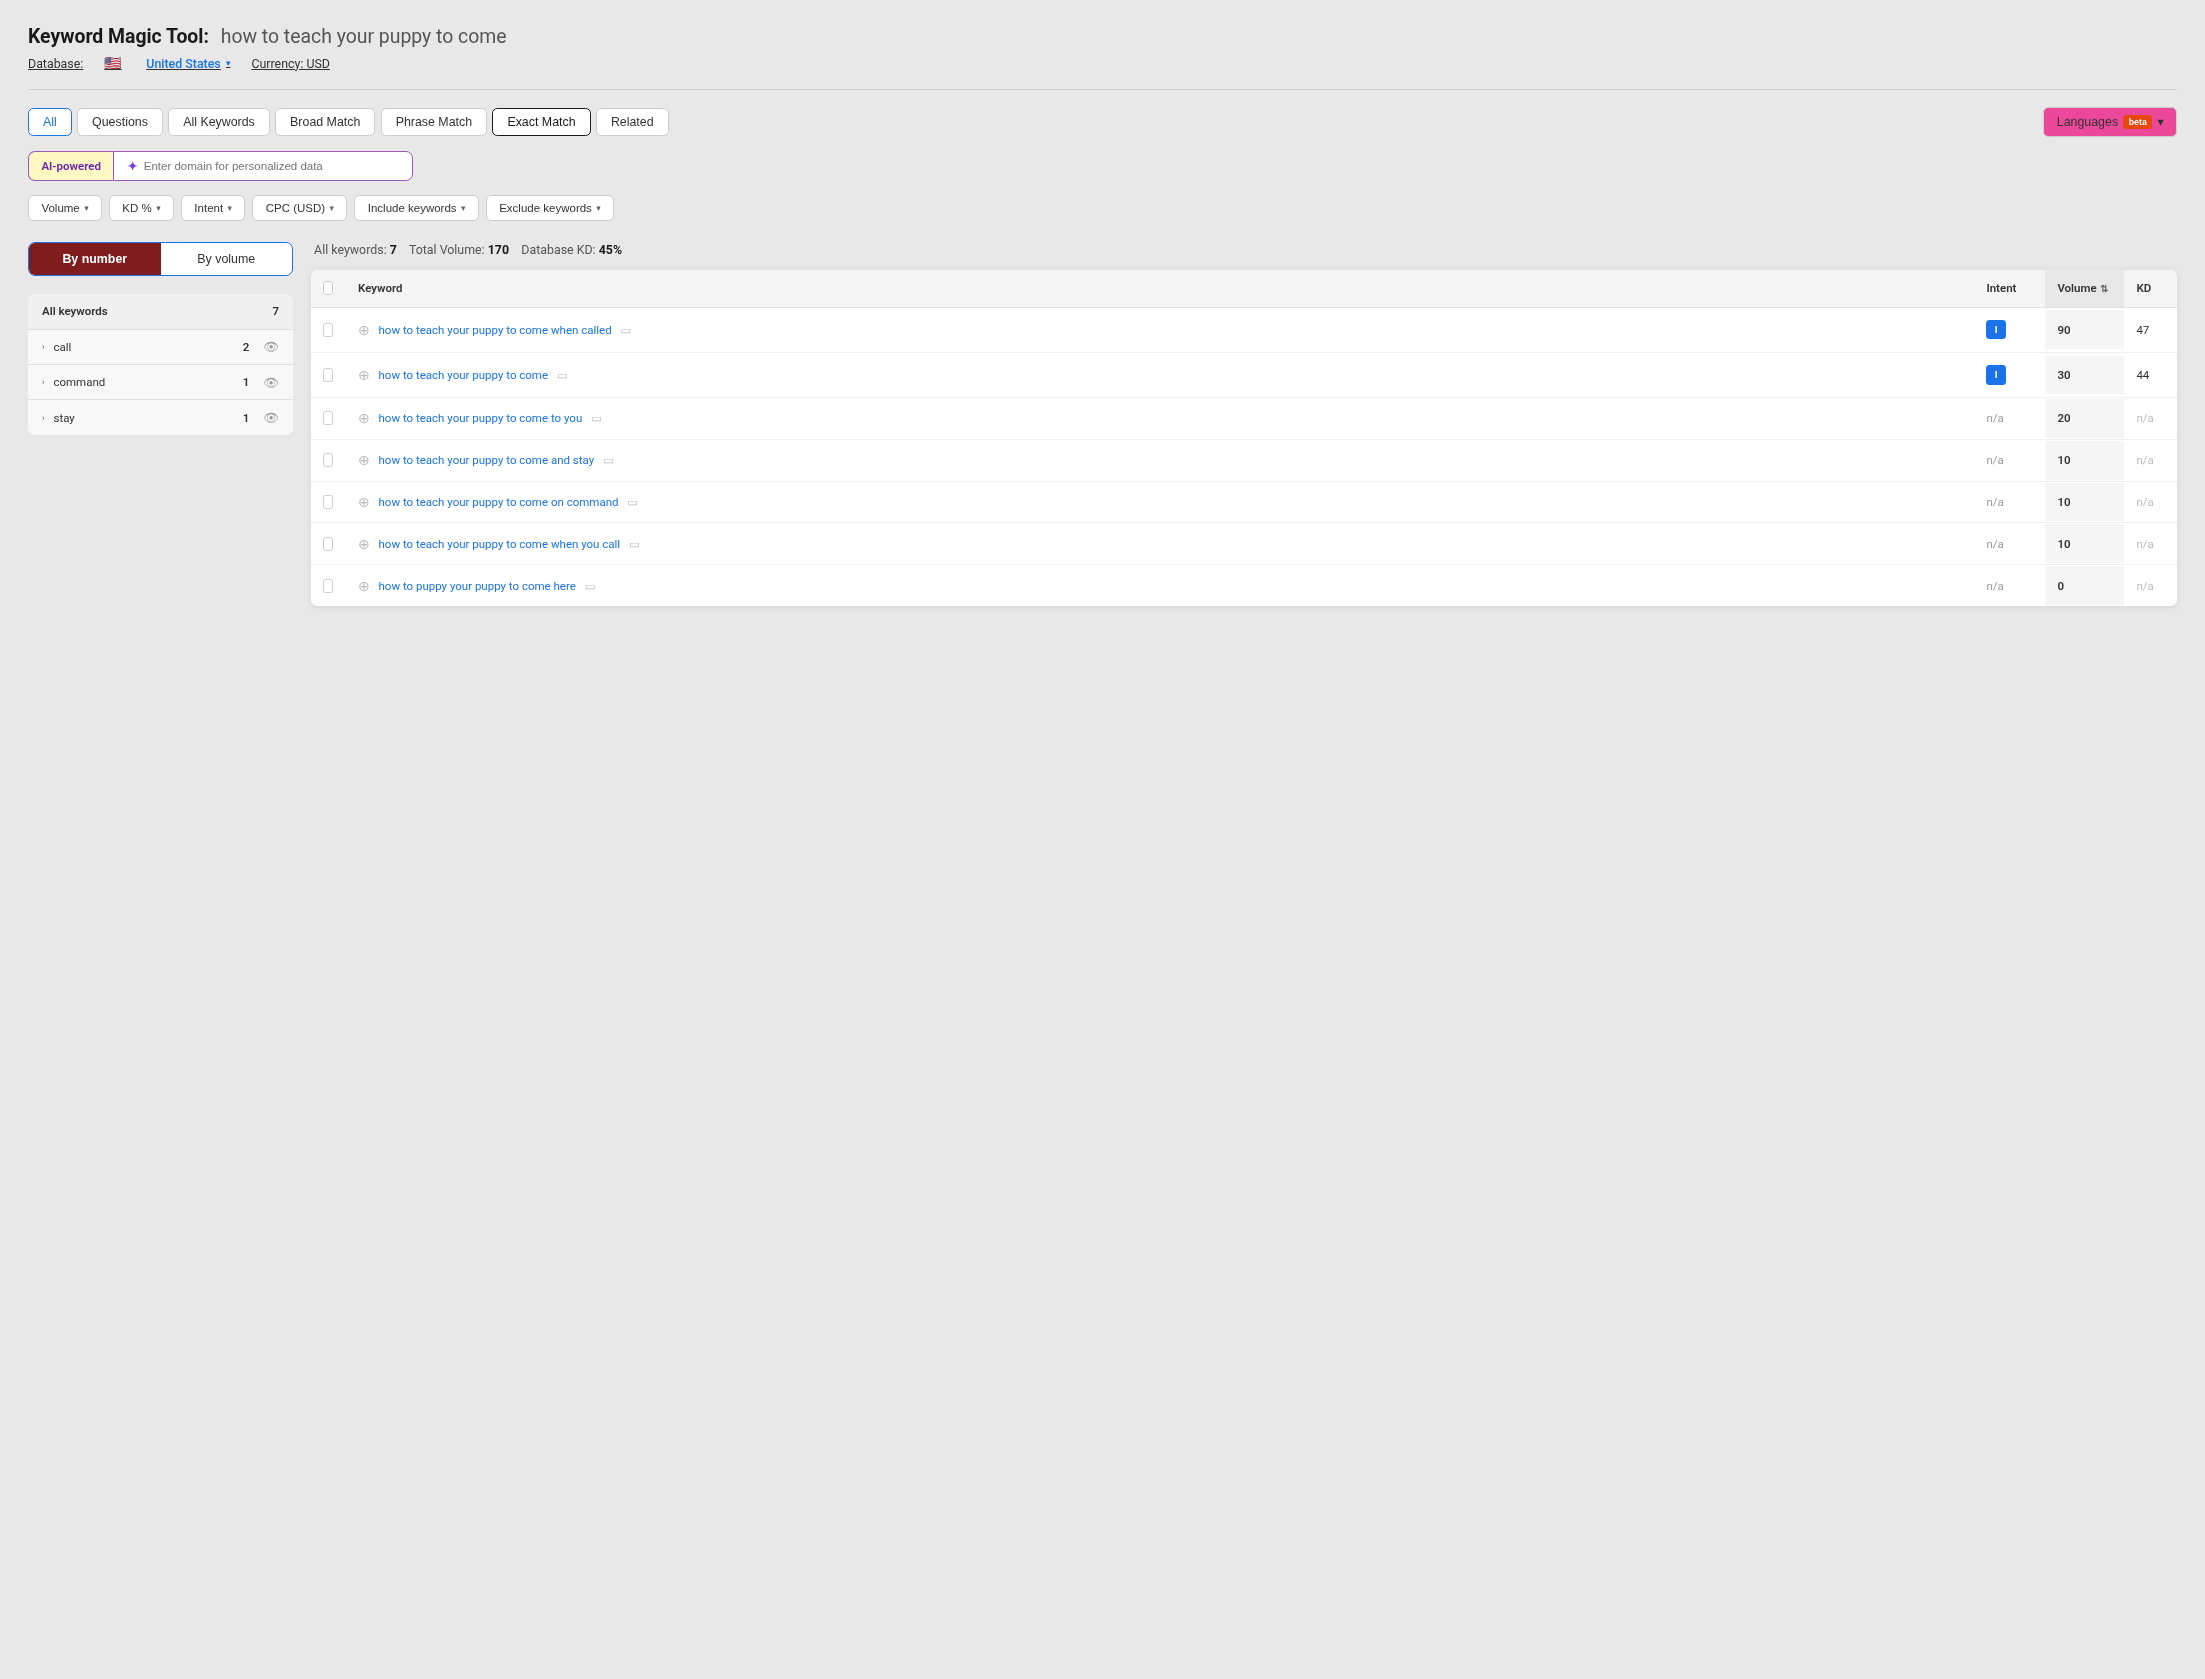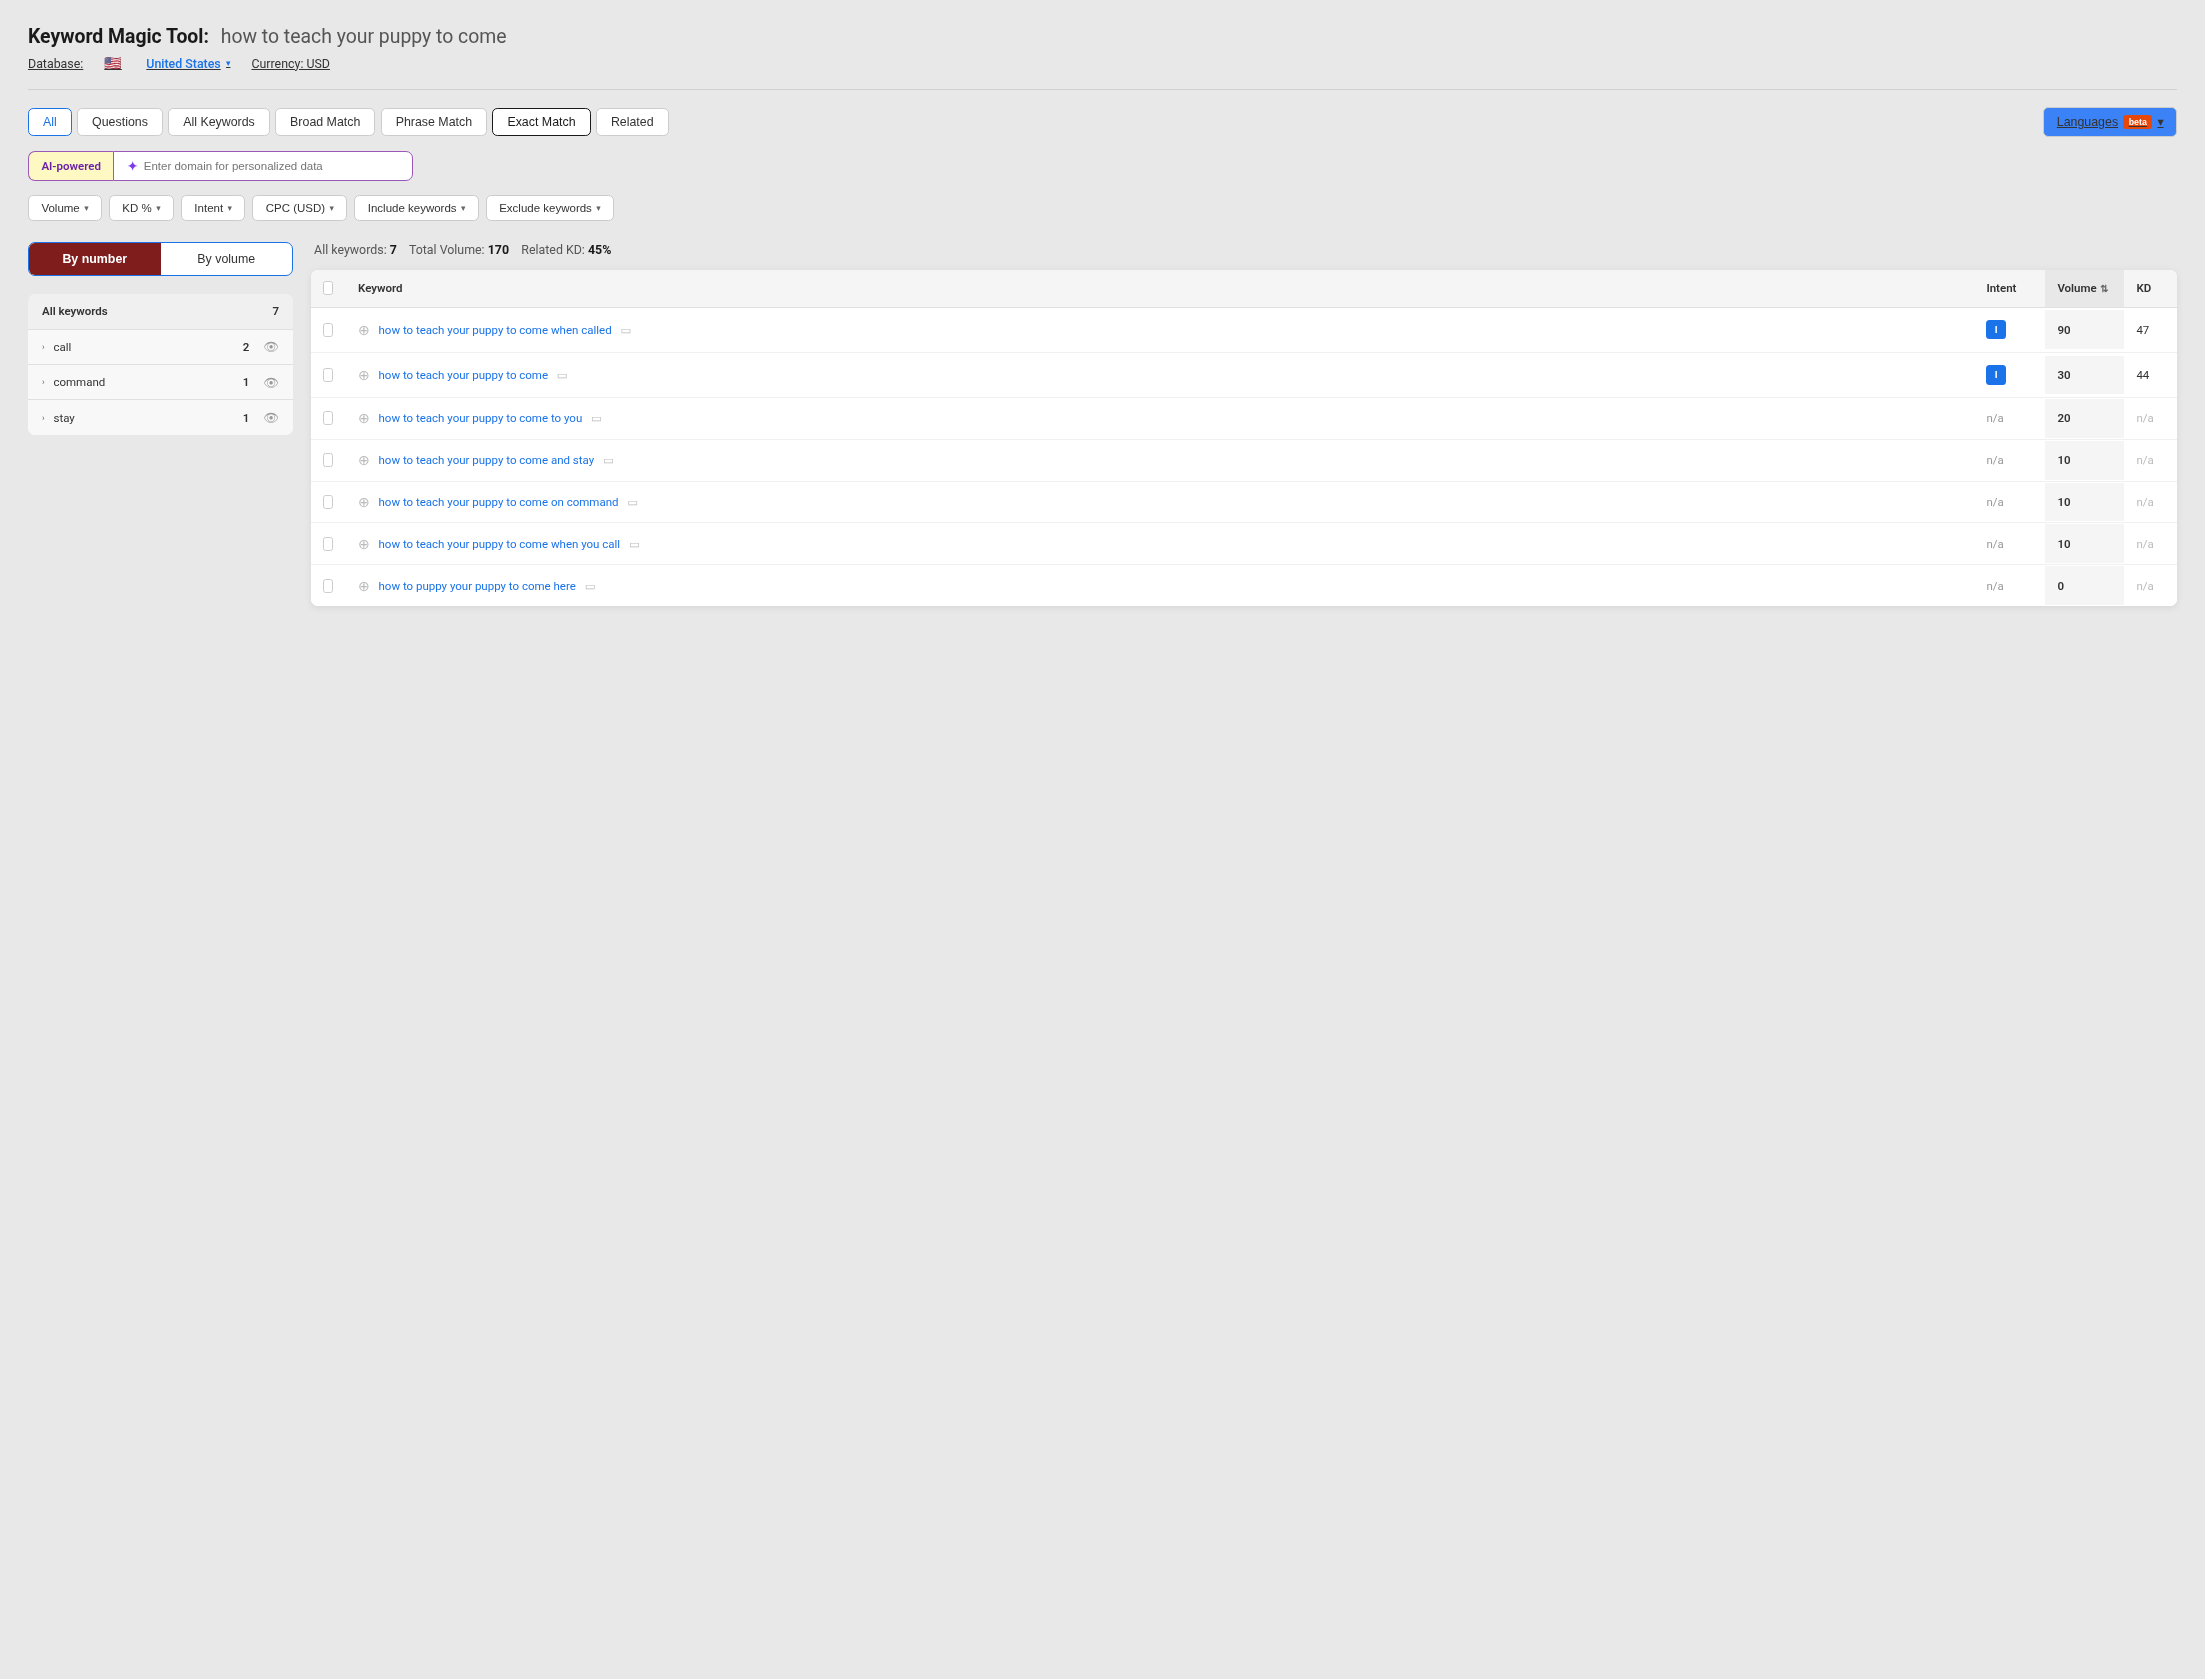--- a/index.html
+++ b/index.html
@@ -73,26 +73,25 @@
       color: #1a1a1a;
       font-weight: 400;
     }
     .languages-btn {
       display: flex;
       align-items: center;
       gap: 5.3px;
       padding: 6.2px 12.4px;
       border-radius: 5.3px;
       border: 0.9px solid #ccc;
-      background: #3b82f6;
+      background: #ec4899;
       font-size: 12.4px;
       cursor: pointer;
       color: #333;
       margin-left: auto;
-      text-decoration: underline;
     }
     .beta-badge {
       background: #e8470a;
       color: #fff;
       font-size: 8.8px;
       font-weight: 700;
       padding: 1.8px 5.3px;
       border-radius: 3.5px;
     }
     .ai-row {
@@ -426,21 +425,21 @@
   </div>
 
   <div class="results-area">
     <div class="stats-row">
       <span>All keywords: </span>
       <strong>7</strong>
       &nbsp;&nbsp;
       <span>Total Volume: </span>
       <strong>170</strong>
       &nbsp;&nbsp;
-      <span>Related KD: </span>
+      <span>Database KD: </span>
       <strong>45%</strong>
     </div>
 
     <div class="table-container">
 
       <div class="table-header">
         <div class="th-cell">
           <input type="checkbox" class="checkbox" style="">
         </div>
         <div class="th-cell">

